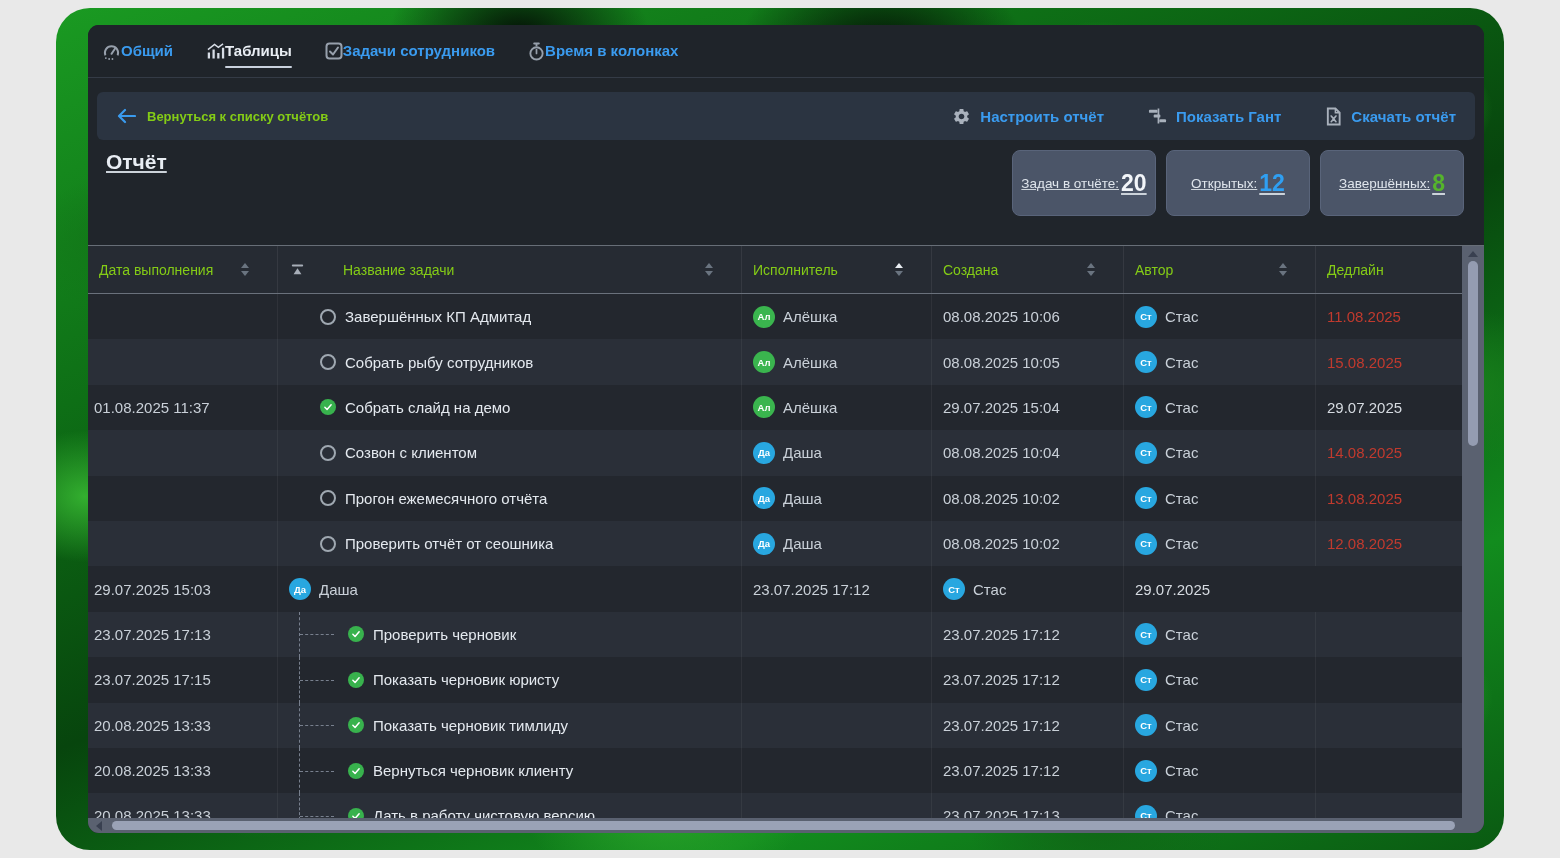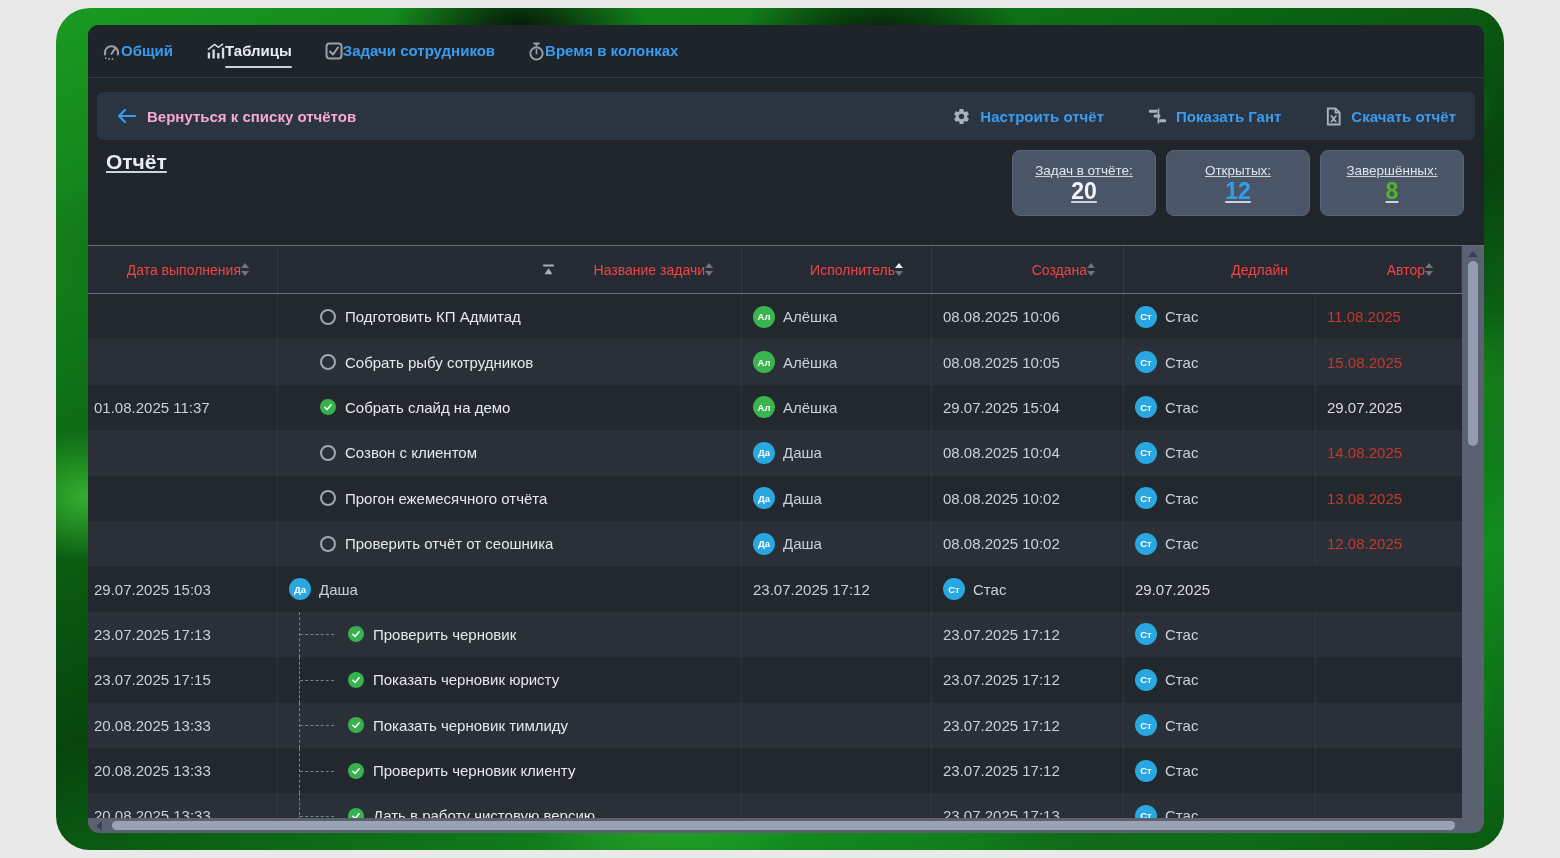--- a/index.html
+++ b/index.html
@@ -51,49 +51,49 @@
   .tab.active .tlabel-wrap::after {
     content: ""; position: absolute; left: 0; right: 0; bottom: -8px; height: 2px;
     background: #c9d1dd; border-radius: 1px;
   }
   
   .subheader {
     margin: 14px 9px 0; height: 48px; flex: 0 0 48px;
     background: #2b3441; border-radius: 6px;
     display: flex; align-items: center; justify-content: space-between; padding: 0 19px;
   }
-  .backlink { display: flex; align-items: center; gap: 11px; color: #f9a8d4; font-size: 15px; font-weight: 600; cursor: pointer; }
+  .backlink { display: flex; align-items: center; gap: 11px; color: #84cc16; font-size: 13px; font-weight: 600; cursor: pointer; }
   .backlink .aicon { display: flex; color: #3a9bef; }
   .actions { display: flex; align-items: center; gap: 44px; }
   .action { display: flex; align-items: center; gap: 9px; cursor: pointer; }
   .action .aicon { color: #a9b1bc; display: flex; }
   .action .alabel { color: #3a9bef; font-size: 15px; font-weight: 600; white-space: nowrap; }
   
   .report-row {
     margin: 10px 9px 0; flex: 0 0 66px; display: flex; align-items: flex-start;
     justify-content: space-between; padding: 0 11px 0 9px; text-decoration: underline;
   }
   .page-title { font-size: 21px; font-weight: 700; color: #e8edf3; }
   .cards { display: flex; gap: 10px; }
   .card {
     width: 144px; height: 66px; background: #4b5568; border: 1px solid #59647a;
-    border-radius: 8px; display: flex; flex-direction: column; align-items: center;
+    border-radius: 8px; display: flex; align-items: center;
     justify-content: center; gap: 2px;
   }
   .card-label { font-size: 13.5px; color: #dfe5ec; }
   .card-value { font-size: 23px; font-weight: 700; color: #f2f5f9; line-height: 1; }
   
   .table-wrap { margin-top: 29px; flex: 1; position: relative; overflow: hidden; border-top: 1px solid rgba(190,200,212,0.45); }
   .thead-row, .trow {
     display: grid; grid-template-columns: 190px 464px 190px 192px 192px 146px;
   }
   .thead-row { height: 48px; background: #262b33; border-bottom: 1px solid rgba(190,200,212,0.45); }
   .th {
-    display: flex; align-items: center; justify-content: flex-end;
-    padding: 0 28px 0 11px; color: #ef4444; font-size: 14px;
+    display: flex; align-items: center; justify-content: space-between;
+    padding: 0 28px 0 11px; color: #84cc16; font-size: 14px;
     border-right: 1px solid rgba(255,255,255,0.07); cursor: pointer; overflow: hidden;
   }
   .th.no-border { border-right: none; }
   .th-left { display: flex; align-items: center; gap: 0; min-width: 0; }
   .th .collapse-ic { color: #a7aeb8; display: flex; margin-right: 38px; }
   .sort { display: flex; flex-direction: column; gap: 3px; flex: 0 0 auto; }
   .sort i { display: block; width: 0; height: 0; border-left: 4px solid transparent; border-right: 4px solid transparent; }
   .sort .up { border-bottom: 5px solid #6a7480; }
   .sort .down { border-top: 5px solid #6a7480; }
   .sort.asc .up { border-bottom-color: #e9edf2; }
@@ -298,41 +298,41 @@
       </div>
       <div class="th">
         <span class="th-left">
             <span>Создана</span>
           </span>
         <span class="sort">
             <i class="up"></i>
             <i class="down"></i>
           </span>
       </div>
+      <div class="th">
+        <span class="th-left">
+            <span>Автор</span>
+          </span>
+        <span class="sort">
+            <i class="up"></i>
+            <i class="down"></i>
+          </span>
+      </div>
       <div class="th no-border">
         <span class="th-left">
             <span>Дедлайн</span>
-          </span>
-      </div>
-      <div class="th">
-        <span class="th-left">
-            <span>Автор</span>
-          </span>
-        <span class="sort">
-            <i class="up"></i>
-            <i class="down"></i>
           </span>
       </div>
     </div>
     <div class="tbody">
         <div class="trow odd">
           <div class="tc c-date"></div>
           <div class="tc c-task lvl0">
             <span class="status st-open"></span>
-            <span class="tlabel">Подготовить КП Адмитад</span>
+            <span class="tlabel">Завершённых КП Адмитад</span>
           </div>
           <div class="tc c-assignee">
             <span class="avatar" style="background: rgb(58, 181, 78);">Ал</span>
             <span class="pname">Алёшка</span>
           </div>
           <div class="tc c-created">08.08.2025 10:06</div>
           <div class="tc c-author">
             <span class="avatar" style="background: rgb(40, 167, 224);">Ст</span>
             <span class="pname">Стас</span>
           </div>
@@ -503,21 +503,21 @@
         <div class="trow odd">
           <div class="tc c-date">20.08.2025 13:33</div>
           <div class="tc c-task lvl1">
             <span class="tree-v full"></span>
             <span class="tree-h"></span>
             <span class="status st-done">
               <svg viewBox="0 0 16 16" width="10" height="10">
                 <path d="M3 8.5 L6.5 12 L13 4.5" fill="none" stroke="#fff" stroke-width="2.4" stroke-linecap="round" stroke-linejoin="round"></path>
               </svg>
             </span>
-            <span class="tlabel">Проверить черновик клиенту</span>
+            <span class="tlabel">Вернуться черновик клиенту</span>
           </div>
           <div class="tc c-assignee"></div>
           <div class="tc c-created">23.07.2025 17:12</div>
           <div class="tc c-author">
             <span class="avatar" style="background: rgb(40, 167, 224);">Ст</span>
             <span class="pname">Стас</span>
           </div>
           <div class="tc c-deadline"></div>
         </div>
         <div class="trow even">

